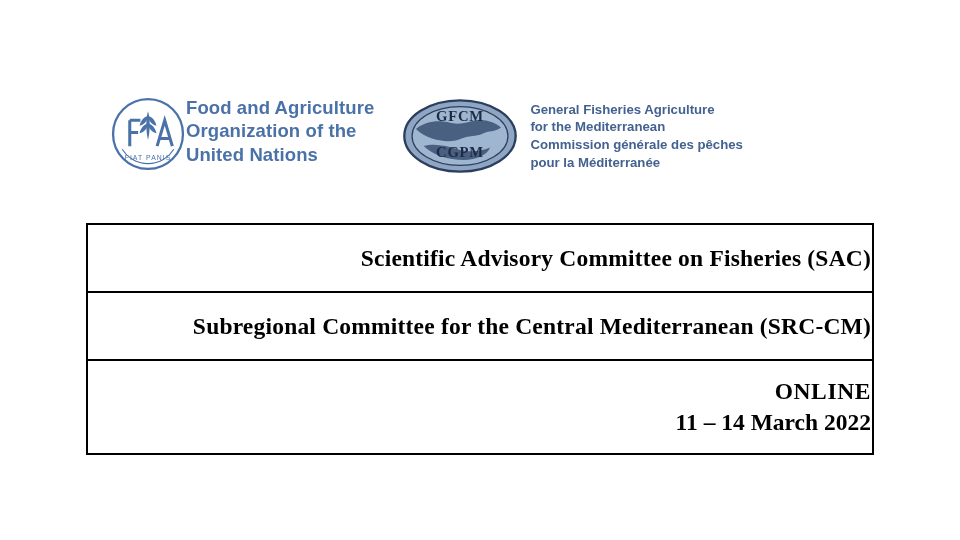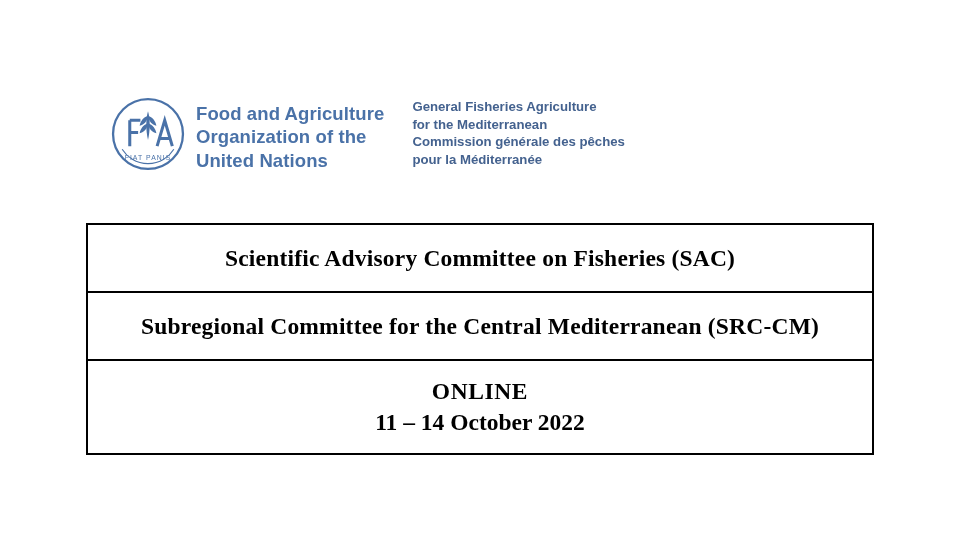--- a/index.html
+++ b/index.html
@@ -25,22 +25,21 @@
     position: absolute;
     left: 110px;
     top: 96px;
     display: flex;
     align-items: flex-start;
     gap: 28px;
   }
 
   .fao-block {
     display: flex;
-    align-items: flex-end;
-    gap: 10px;
+    align-items: flex-start;
   }
   .fao-emblem {
     width: 76px;
     height: 76px;
     flex: 0 0 auto;
   }
   .fao-text {
     font-family: "Liberation Sans", sans-serif;
     font-weight: bold;
     font-size: 18.5px;
@@ -75,21 +74,21 @@
     position: absolute;
     left: 86px;
     top: 223px;
     width: 788px;
     border: 2px solid #000000;
     border-collapse: collapse;
     background: #ffffff;
   }
   .title-table tr td {
     border: 2px solid #000000;
-    text-align: center;
+    text-align: right;
     vertical-align: middle;
     font-family: "Liberation Serif", serif;
     font-weight: bold;
     color: #000000;
   }
   .row-sac td {
     height: 64px;
     font-size: 23.5px;
     letter-spacing: 0.2px;
   }
@@ -131,38 +130,51 @@
           <path d="M16 70 A40 40 0 0 0 84 70" fill="none" stroke="#4a72a8" stroke-width="1.5"></path>
           <text x="50" y="84" font-family="Liberation Sans, sans-serif" font-size="9" fill="#4a72a8" text-anchor="middle" letter-spacing="1.4">FIAT PANIS</text>
         </svg>
       </span>
       <div class="fao-text">Food and Agriculture
 Organization of the
 United Nations</div>
     </div>
 
     <div class="gfcm-block">
+      <span class="gfcm-emblem">
+        <svg viewBox="0 0 150 98" width="116" height="76" aria-hidden="true">
+          <ellipse cx="75" cy="49" rx="72" ry="46" fill="#8ea6c4" stroke="#2c3e5c" stroke-width="3"></ellipse>
+          <ellipse cx="75" cy="49" rx="62" ry="38" fill="#9fb6d0" stroke="#2c3e5c" stroke-width="1.6"></ellipse>
+
+          <path d="M18 40 C30 30 48 28 62 32 C70 34 80 33 90 30 C104 26 118 30 128 38
+                   C120 44 112 42 104 46 C96 50 86 48 78 52 C66 58 50 56 38 52 C30 49 24 46 18 40 Z" fill="#3a5172" opacity="0.85"></path>
+          <path d="M28 62 C42 58 58 62 72 66 C84 70 100 70 114 64 C110 74 96 80 80 80
+                   C60 80 40 74 28 62 Z" fill="#3a5172" opacity="0.85"></path>
+          <text x="75" y="30" font-family="Liberation Serif, serif" font-size="19" font-weight="bold" fill="#1d2c44" text-anchor="middle" letter-spacing="1">GFCM</text>
+          <text x="75" y="76" font-family="Liberation Serif, serif" font-size="19" font-weight="bold" fill="#1d2c44" text-anchor="middle" letter-spacing="1">CGPM</text>
+        </svg>
+      </span>
       <div class="gfcm-text">General Fisheries Agriculture
 for the Mediterranean
 Commission générale des pêches
 pour la Méditerranée</div>
     </div>
 
   </div>
 
   <table class="title-table">
     <tbody>
       <tr class="row-sac">
         <td>Scientific Advisory Committee on Fisheries (SAC)</td>
       </tr>
       <tr class="row-src">
         <td>Subregional Committee for the Central Mediterranean (SRC-CM)</td>
       </tr>
       <tr class="row-when">
         <td>
           <span class="when-line1">ONLINE</span>
-          <span class="when-line2">11 – 14 October 2022</span>
+          <span class="when-line2">11 – 14 March 2022</span>
         </td>
       </tr>
     </tbody>
   </table>
 
 </div>
 
 </body></html>

